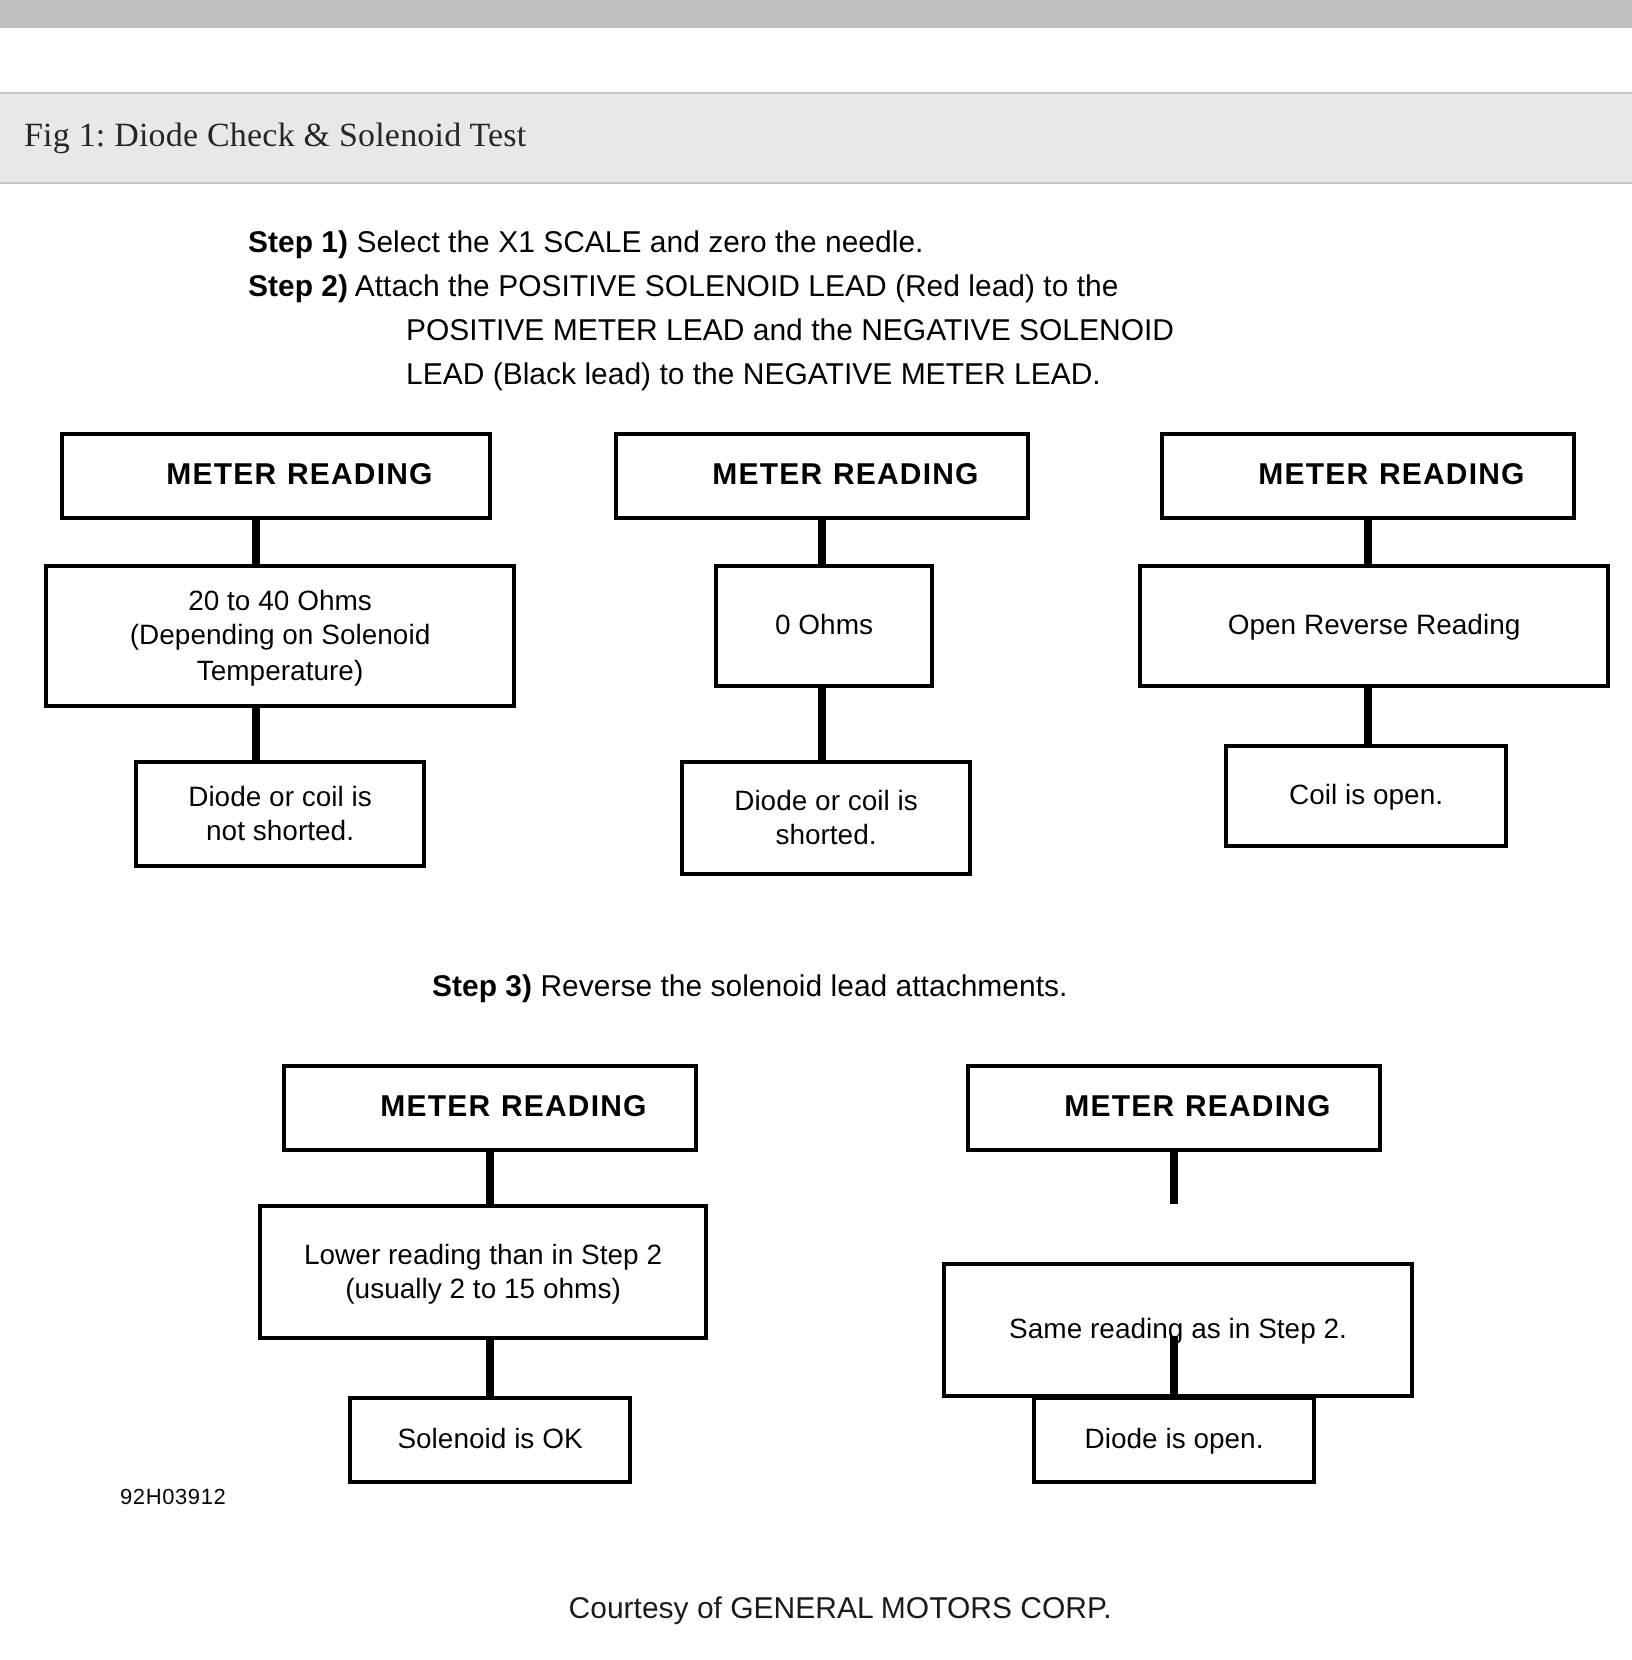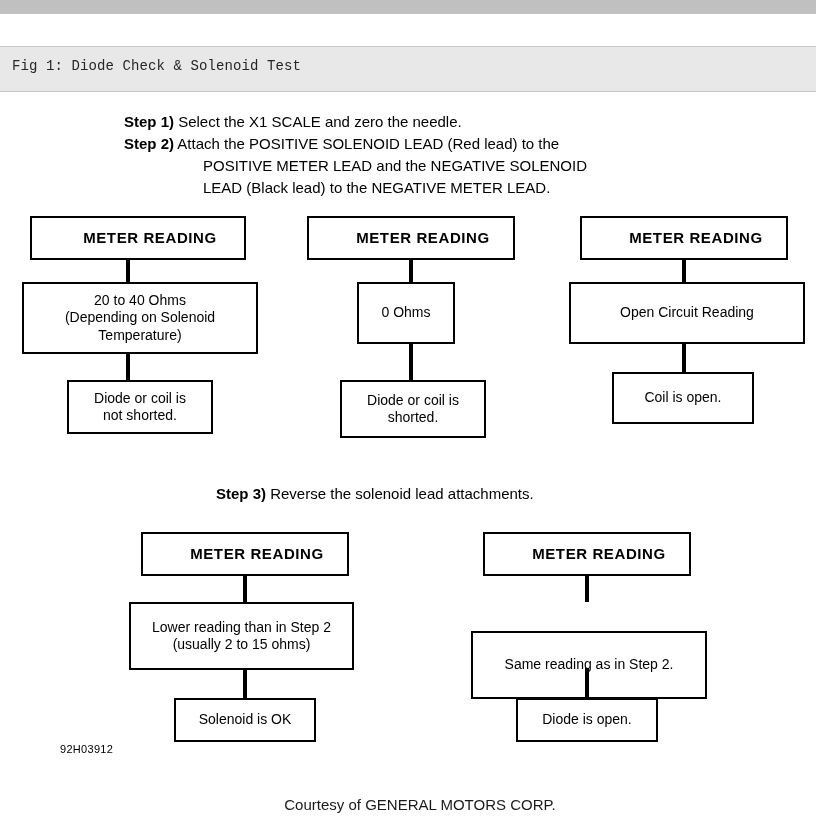--- a/index.html
+++ b/index.html
@@ -31,23 +31,23 @@
     left: 0; top: 46px;
     width: 816px; height: 46px;
     background: #e8e8e8;
     border-top: 1px solid #c8c8c8;
     border-bottom: 1px solid #c8c8c8;
     box-sizing: border-box;
   }
   .fig-header-title {
     position: absolute;
     left: 12px; top: 11px;
-    font-size: 14px;
+    font-size: 17px;
     color: #262626;
-    font-family: Liberation Mono, monospace;
+    font-family: Liberation Serif, serif;
     letter-spacing: 0.1px;
   }
   .sheet {
     position: absolute;
     left: 0; top: 92px;
     width: 816px; height: 692px;
     background: #ffffff;
   }
 
   
@@ -150,33 +150,33 @@
 Temperature)</span>
     </div>
     <div class="connector" style="left:126px; top:260px; height:28px;"></div>
     <div class="box leaf" style="left:67px; top:288px; width:146px; height:54px;">
       <span style="white-space:pre-line;">Diode or coil is
 not shorted.</span>
     </div>
 
     <div class="box hdr" style="left:307px; top:124px; width:208px; height:44px;">METER READING</div>
     <div class="connector" style="left:409px; top:166px; height:24px;"></div>
-    <div class="box mid" style="left:357px; top:190px; width:98px; height:62px;">
+    <div class="box mid" style="left:357px; top:190px; width:110px; height:62px;">
       <span style="white-space:pre-line;">0 Ohms</span>
     </div>
     <div class="connector" style="left:409px; top:250px; height:38px;"></div>
     <div class="box leaf" style="left:340px; top:288px; width:146px; height:58px;">
       <span style="white-space:pre-line;">Diode or coil is
 shorted.</span>
     </div>
 
     <div class="box hdr" style="left:580px; top:124px; width:208px; height:44px;">METER READING</div>
     <div class="connector" style="left:682px; top:166px; height:24px;"></div>
     <div class="box mid" style="left:569px; top:190px; width:236px; height:62px;">
-      <span style="white-space:pre-line;">Open Circuit Reading</span>
+      <span style="white-space:pre-line;">Open Reverse Reading</span>
     </div>
     <div class="connector" style="left:682px; top:250px; height:30px;"></div>
     <div class="box leaf" style="left:612px; top:280px; width:142px; height:52px;">
       <span style="white-space:pre-line;">Coil is open.</span>
     </div>
 
     <div class="step-line step3">
       <span class="step-lbl">Step 3)</span>
       <span>Reverse the solenoid lead attachments.</span>
     </div>

